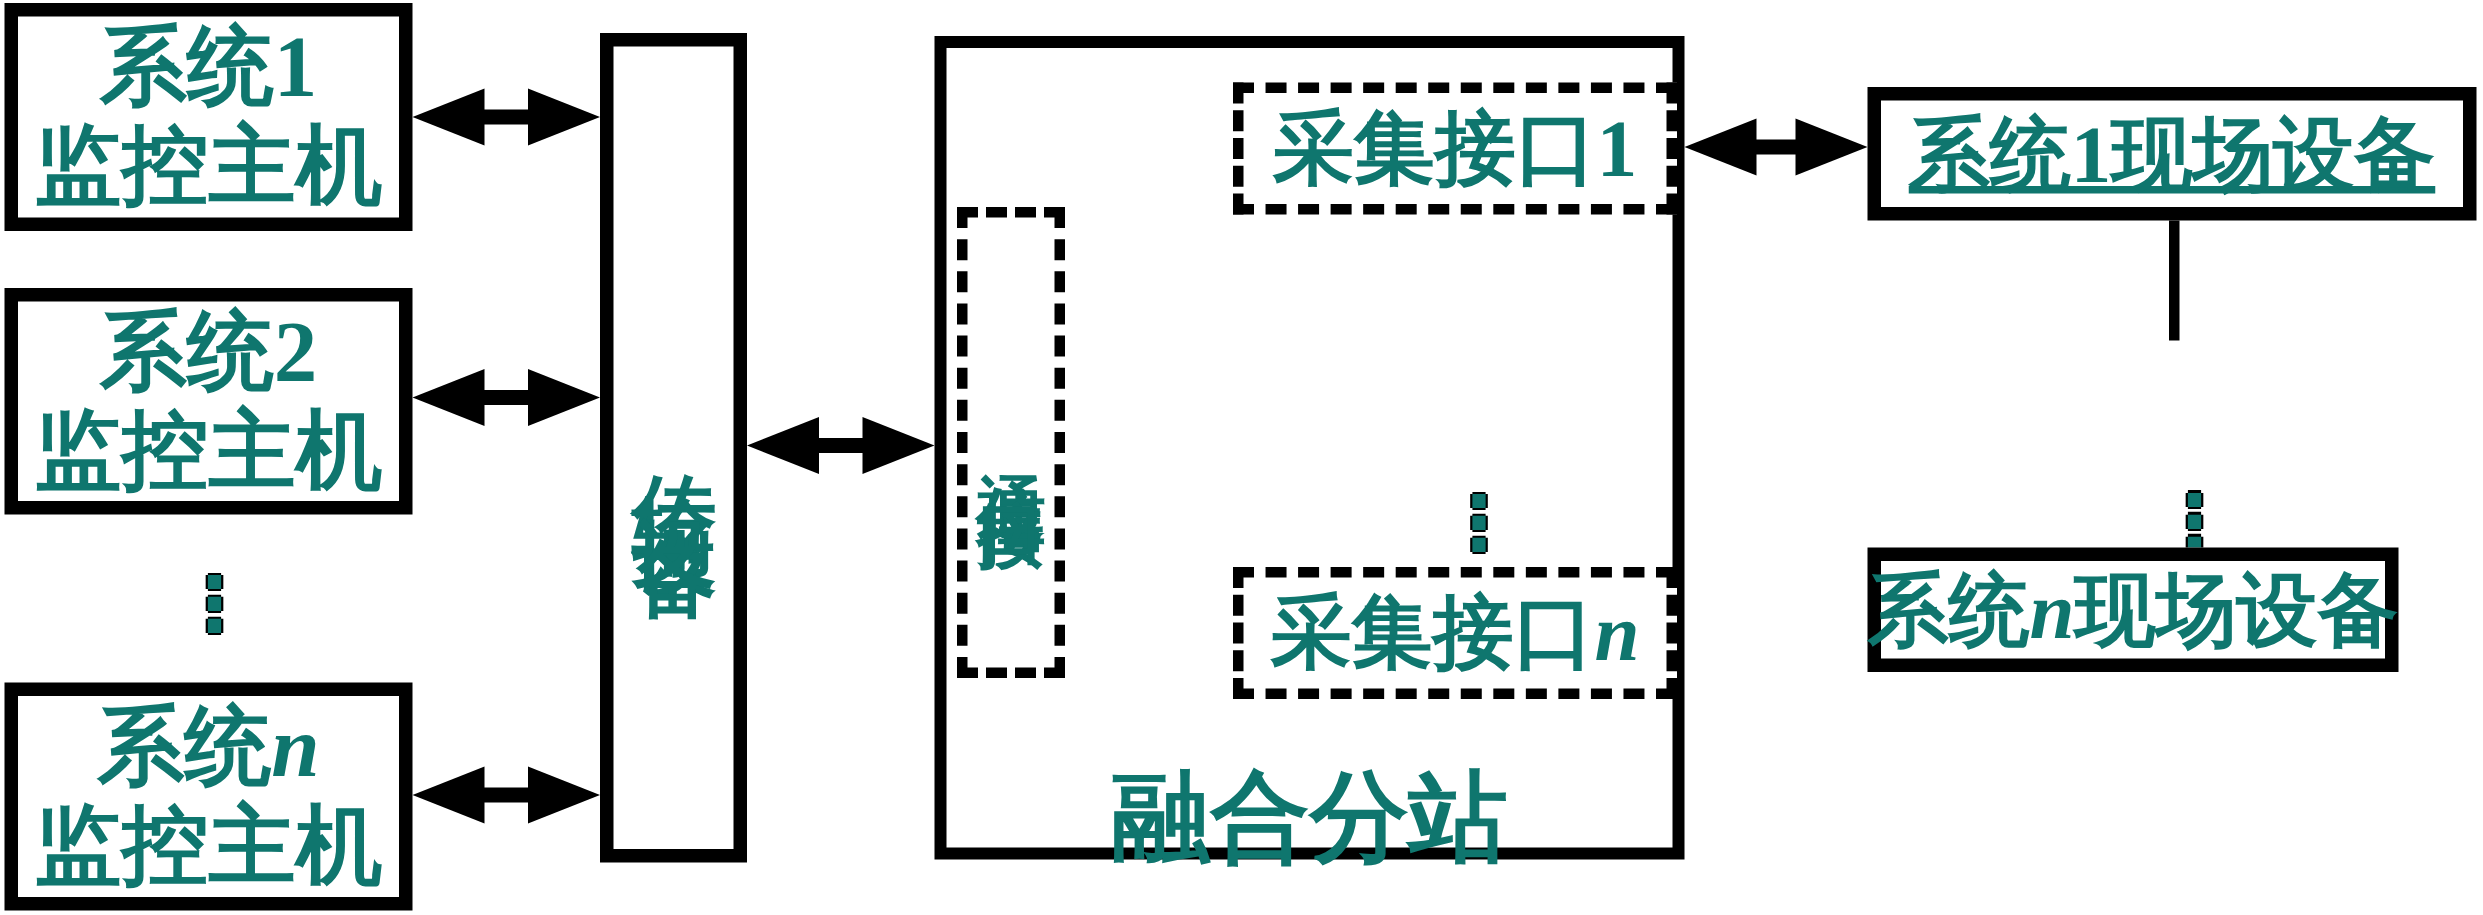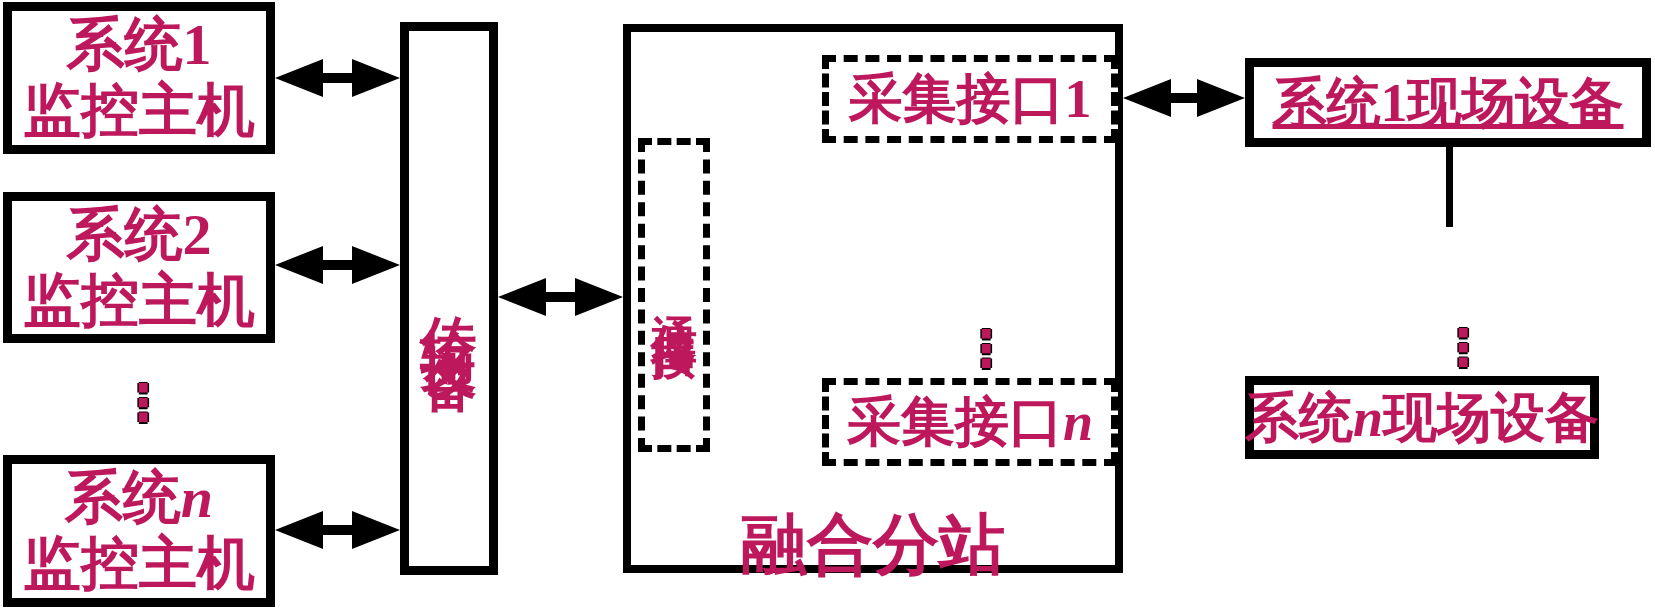--- a/index.html
+++ b/index.html
@@ -1,18 +1,18 @@
 <!DOCTYPE html>
 <html><head>
 <meta charset="utf-8">
 <style>
   html,body{margin:0;padding:0;background:#ffffff;}
   #canvas{
     position:relative;width:1655px;height:610px;background:#ffffff;overflow:hidden;
-    font-family:"Liberation Serif","DejaVu Serif",serif;color:#be185d;
+    font-family:"Liberation Serif","DejaVu Serif",serif;color:#0f766e;
   }
   .box{
     position:absolute;box-sizing:border-box;background:#fff;border:9px solid #000;
     display:flex;flex-direction:column;align-items:center;justify-content:center;
     text-align:center;
   }
   .host-box{font-size:58px;line-height:66px;font-weight:600;}
   .field-box{font-size:54px;line-height:58px;font-weight:600;white-space:nowrap;}
   .tall-box{
     position:absolute;box-sizing:border-box;background:#fff;border:9px solid #000;
@@ -125,17 +125,17 @@
 
   <div class="box field-box" style="left:1245px;top:58px;width:406px;height:89px;text-decoration:underline;">
     <div>系统1现场设备</div>
   </div>
 
   <div class="connector" style="left:1446px;top:147px;width:7px;height:80px;"></div>
 
 
   <div class="vdots" style="left:1438px;top:323px;">⋮</div>
 
-  <div class="box field-box" style="left:1245px;top:376px;width:354px;height:83px;">
+  <div class="box field-box" style="left:1245px;top:365px;width:354px;height:83px;">
     <div>系统<i>n</i>现场设备</div>
   </div>
 
 </div>
 
 </body></html>

